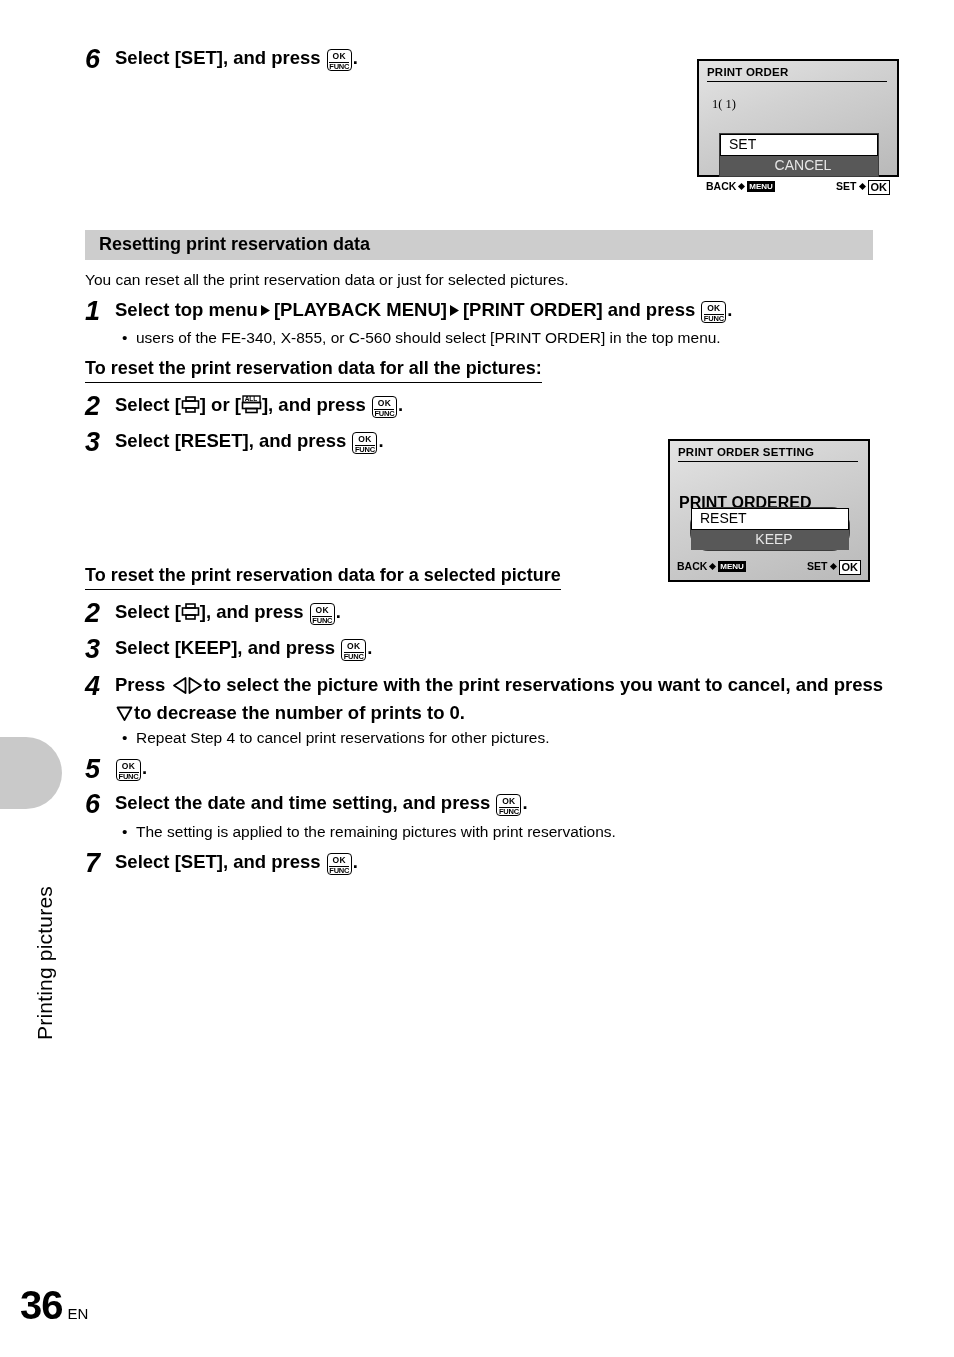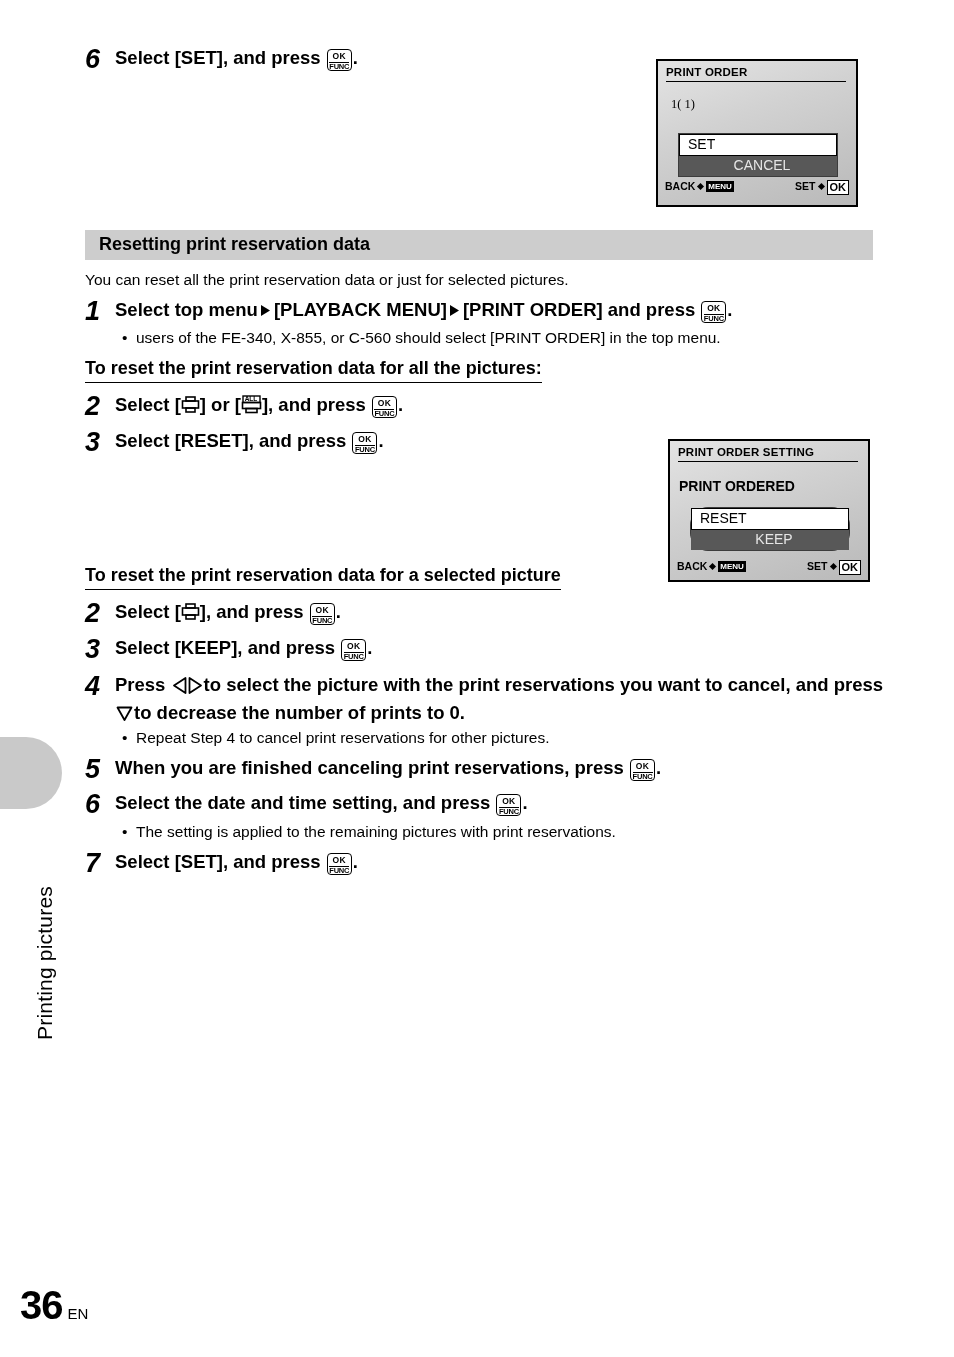--- a/index.html
+++ b/index.html
@@ -188,21 +188,22 @@
     top: 5px;
     right: 10px;
     font-size: 11.5px;
     letter-spacing: .2px;
     padding-bottom: 3px;
     border-bottom: 1.6px solid #000;
   }
   .lcd-sub {
     position: absolute;
     left: 9px;
-    font-size: 14px;
+    font-size: 16px;
+    margin-top: 16px;
   }
   .lcd-count {
     position: absolute;
     left: 13px;
     font-size: 12.5px;
     font-weight: normal;
     font-family: Liberation Serif, serif;
   }
   .lcd-menu {
     position: absolute;
@@ -281,21 +282,21 @@
   <span class="step-num">6</span>
   <span class="step-body">
     <span>Select [SET], and press</span>
     <span class="okfunc">
       <span class="ok">OK</span>
       <span class="fnc">FUNC</span>
     </span><span>.</span>
   </span>
 </div>
 
-<div class="lcd" style="left:656px; top:59px; width:202px; height:148px;">
+<div class="lcd" style="left:697px; top:59px; width:202px; height:118px;">
   <div class="lcd-title">PRINT ORDER</div>
   <div class="lcd-count" style="top:36px;">1(  1)</div>
   <div class="lcd-menu" style="left:20px; top:72px; width:158px;">
     <div class="lcd-row sel">SET</div>
     <div class="lcd-row unsel">CANCEL</div>
   </div>
   <div class="lcd-foot" style="top:119px;">
     <span><span>BACK</span><span class="diamond"></span><span class="menukey">MENU</span></span>
     <span><span>SET</span><span class="diamond"></span><span class="okkey">OK</span></span>
   </div>
@@ -413,21 +414,20 @@
   </span>
 </div>
 <div class="bullet" style="left:122px; top:728px;">
   <span class="dot">•</span>
   <span>Repeat Step 4 to cancel print reservations for other pictures.</span>
 </div>
 
 <div class="step" style="left:85px; top:755px;">
   <span class="step-num">5</span>
   <span class="step-body">
-    <span>When you are finished canceling print reservations, press</span>
     <span class="okfunc">
       <span class="ok">OK</span>
       <span class="fnc">FUNC</span>
     </span><span>.</span>
   </span>
 </div>
 
 <div class="step" style="left:85px; top:790px;">
   <span class="step-num">6</span>
   <span class="step-body">

